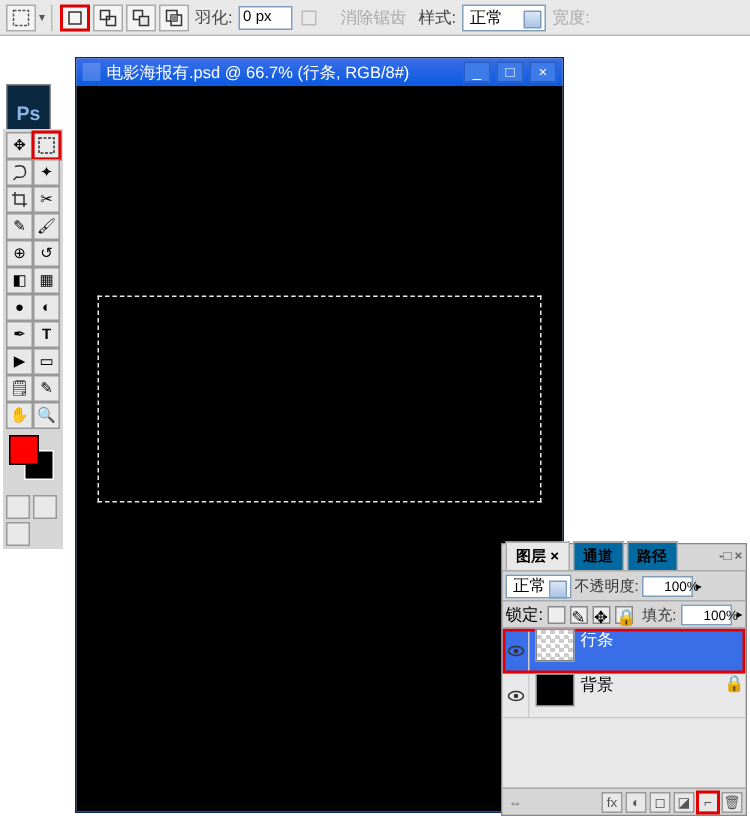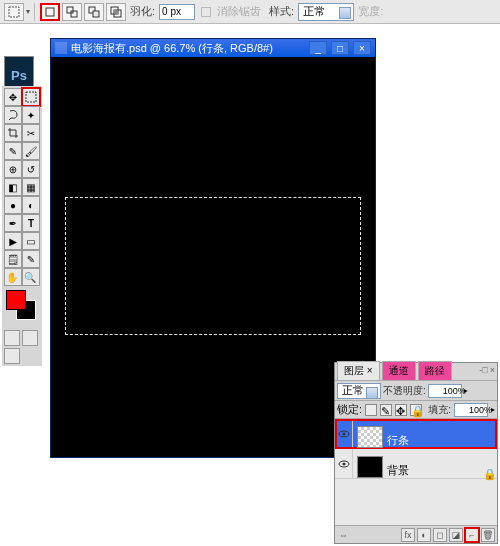--- a/index.html
+++ b/index.html
@@ -5,64 +5,64 @@
   * { box-sizing: border-box; margin: 0; padding: 0; font-family: "Microsoft YaHei", SimSun, sans-serif; font-size: 11px; }
   body { background: #fff; width: 500px; height: 546px; position: relative; overflow: hidden; }
 
   
   .options-bar { position: absolute; top: 0; left: 0; width: 500px; height: 24px; background: #e8e8e8; border-bottom: 1px solid #bbb; display: flex; align-items: center; padding-left: 4px; gap: 2px; }
   .opt-icon { width: 20px; height: 18px; border: 1px solid #aaa; background: #f4f4f4; display: inline-flex; align-items: center; justify-content: center; }
   .opt-icon.sel { border: 2px solid #e00000; }
   .opt-sep { width: 2px; height: 18px; border-left: 1px solid #bbb; margin: 0 2px; }
   .opt-label { color: #444; margin: 0 2px; }
   .opt-input { width: 36px; height: 16px; border: 1px solid #7f9db9; background: #fff; padding-left: 2px; font-size: 10px; }
-  .opt-disabled { color: #aaa; display: inline-flex; align-items: center; gap: 6px; margin: 0 4px; }
+  .opt-disabled { color: #aaa; display: inline-flex; align-items: center; gap: 16px; margin: 0 4px; }
   .opt-select { height: 18px; border: 1px solid #7f9db9; background: #fff; position: relative; display: inline-flex; align-items: center; padding: 0 14px 0 4px; min-width: 56px; }
   .opt-select::after { content: ""; position: absolute; right: 2px; top: 3px; width: 10px; height: 10px; background: linear-gradient(#dbe6f4,#a9c4e8); border: 1px solid #7f9db9; }
 
   
   .ps-logo { position: absolute; top: 56px; left: 4px; width: 30px; height: 38px; background: #0a2740; color: #8bb7e8; font-weight: bold; font-size: 13px; display: flex; align-items: center; justify-content: center; border: 1px solid #888; }
   .toolbox { position: absolute; top: 86px; left: 2px; width: 40px; background: #d6d6d6; padding: 2px; }
   .tool-row { display: flex; }
   .tool { width: 18px; height: 18px; border: 1px solid #999; background: #e8e8e8; display: flex; align-items: center; justify-content: center; font-size: 10px; position: relative; }
   .tool.highlight { outline: 2px solid #e00000; outline-offset: -1px; }
   .tool-svg { width: 12px; height: 12px; }
   .swatch-area { position: relative; width: 36px; height: 38px; margin-top: 2px; }
   .swatch-fg { position: absolute; top: 2px; left: 2px; width: 20px; height: 20px; background: #ff0000; border: 1px solid #000; z-index: 2; }
   .swatch-bg { position: absolute; top: 12px; left: 12px; width: 20px; height: 20px; background: #000; border: 1px solid #fff; }
   .mode-row { display: flex; gap: 2px; margin-top: 4px; }
   .mode-btn { width: 16px; height: 16px; border: 1px solid #999; background: #e8e8e8; }
 
   
-  .doc-win { position: absolute; top: 38px; left: 50px; width: 326px; height: 420px; border: 1px solid #0a246a; }
+  .doc-win { position: absolute; top: 38px; left: 50px; width: 326px; height: 504px; border: 1px solid #0a246a; }
   .doc-title { height: 18px; background: linear-gradient(#3a6ee8,#0a5ae0); color: #fff; display: flex; align-items: center; padding: 0 4px; gap: 4px; }
   .doc-title-icon { width: 12px; height: 12px; background: #fff3; }
   .doc-title-text { flex: 1; white-space: nowrap; overflow: hidden; font-size: 11px; }
   .win-btn { width: 18px; height: 14px; background: #3c7be8; border: 1px solid #2a5fc0; display: inline-flex; align-items: center; justify-content: center; color: #fff; font-size: 10px; }
   .doc-canvas { position: relative; width: 100%; height: calc(100% - 18px); background: #000; overflow: hidden; }
   .marquee { position: absolute; top: 140px; left: 14px; width: 296px; height: 138px; border: 1px dashed #e8e8e8; }
 
   
   .right-bg { position: absolute; top: 56px; left: 376px; width: 124px; height: 306px; background: #fff; }
 
   
   .layers-panel { position: absolute; top: 362px; left: 334px; width: 164px; height: 182px; background: #d6d6d6; border: 1px solid #888; display: flex; flex-direction: column; }
-  .panel-tabs { height: 18px; display: flex; align-items: flex-end; border-bottom: 1px solid #aaa; background: #d6d6d6; padding-left: 2px; position: relative; }
-  .panel-tab { padding: 2px 6px; border: 1px solid #aaa; border-bottom: none; background: #ec4899; font-size: 10px; margin-right: 2px; }
+  .panel-tabs { height: 18px; display: flex; align-items: flex-end; border-bottom: 1px solid #aaa; background: #d6d6d6; padding-left: 2px; position: relative; font-weight: bold; }
+  .panel-tab { padding: 2px 6px; border: 1px solid #aaa; border-bottom: none; background: #0369a1; font-size: 10px; margin-right: 2px; }
   .panel-tab.active { background: #e8e8e8; }
   .panel-close { position: absolute; right: 2px; top: 2px; display: flex; gap: 2px; }
   .panel-close span { font-size: 9px; color: #666; }
   .panel-opts { height: 20px; display: flex; align-items: center; padding: 0 2px; gap: 2px; border-bottom: 1px solid #aaa; }
   .panel-opts .opt-select { min-width: 44px; height: 16px; }
   .panel-opts-label { font-size: 10px; color: #333; }
   .panel-opts-val { width: 34px; height: 14px; border: 1px solid #7f9db9; background: #fff; font-size: 9px; display: inline-flex; align-items: center; padding-left: 14px; }
   .panel-lock { height: 18px; display: flex; align-items: center; padding: 0 2px; gap: 3px; border-bottom: 1px solid #aaa; font-size: 10px; }
   .lock-icon { width: 12px; height: 12px; border: 1px solid #888; background: #eee; }
   .layers-list { flex: 1; background: #e8e8e8; overflow: hidden; }
-  .layer-row { height: 30px; display: flex; align-items: flex-end; border-bottom: 1px solid #ccc; }
+  .layer-row { height: 30px; display: flex; align-items: flex-start; border-bottom: 1px solid #ccc; }
   .layer-row.sel { background: #3a6ee8; color: #fff; outline: 2px solid #e00000; outline-offset: -2px; }
   .layer-eye { width: 18px; height: 100%; border-right: 1px solid #ccc; display: flex; align-items: center; justify-content: center; }
   .eye-svg { width: 12px; height: 8px; }
   .layer-thumb { width: 26px; height: 22px; border: 1px solid #888; margin: 0 4px; background: #fff; position: relative; overflow: hidden; }
   .layer-thumb.checker { background-image: repeating-conic-gradient(#ccc 0 25%, #fff 0 50%); background-size: 6px 6px; }
   .layer-thumb.bg::after { content: ""; position: absolute; inset: 0; background: #000; }
   .layer-name { font-size: 11px; }
   .layer-lock { margin-left: auto; margin-right: 4px; width: 10px; height: 10px; }
   .panel-footer { height: 18px; border-top: 1px solid #aaa; display: flex; align-items: center; justify-content: flex-end; gap: 2px; padding: 0 2px; background: #d6d6d6; }
   .foot-btn { width: 14px; height: 14px; border: 1px solid #999; background: #e8e8e8; font-size: 9px; display: inline-flex; align-items: center; justify-content: center; color: #555; }

